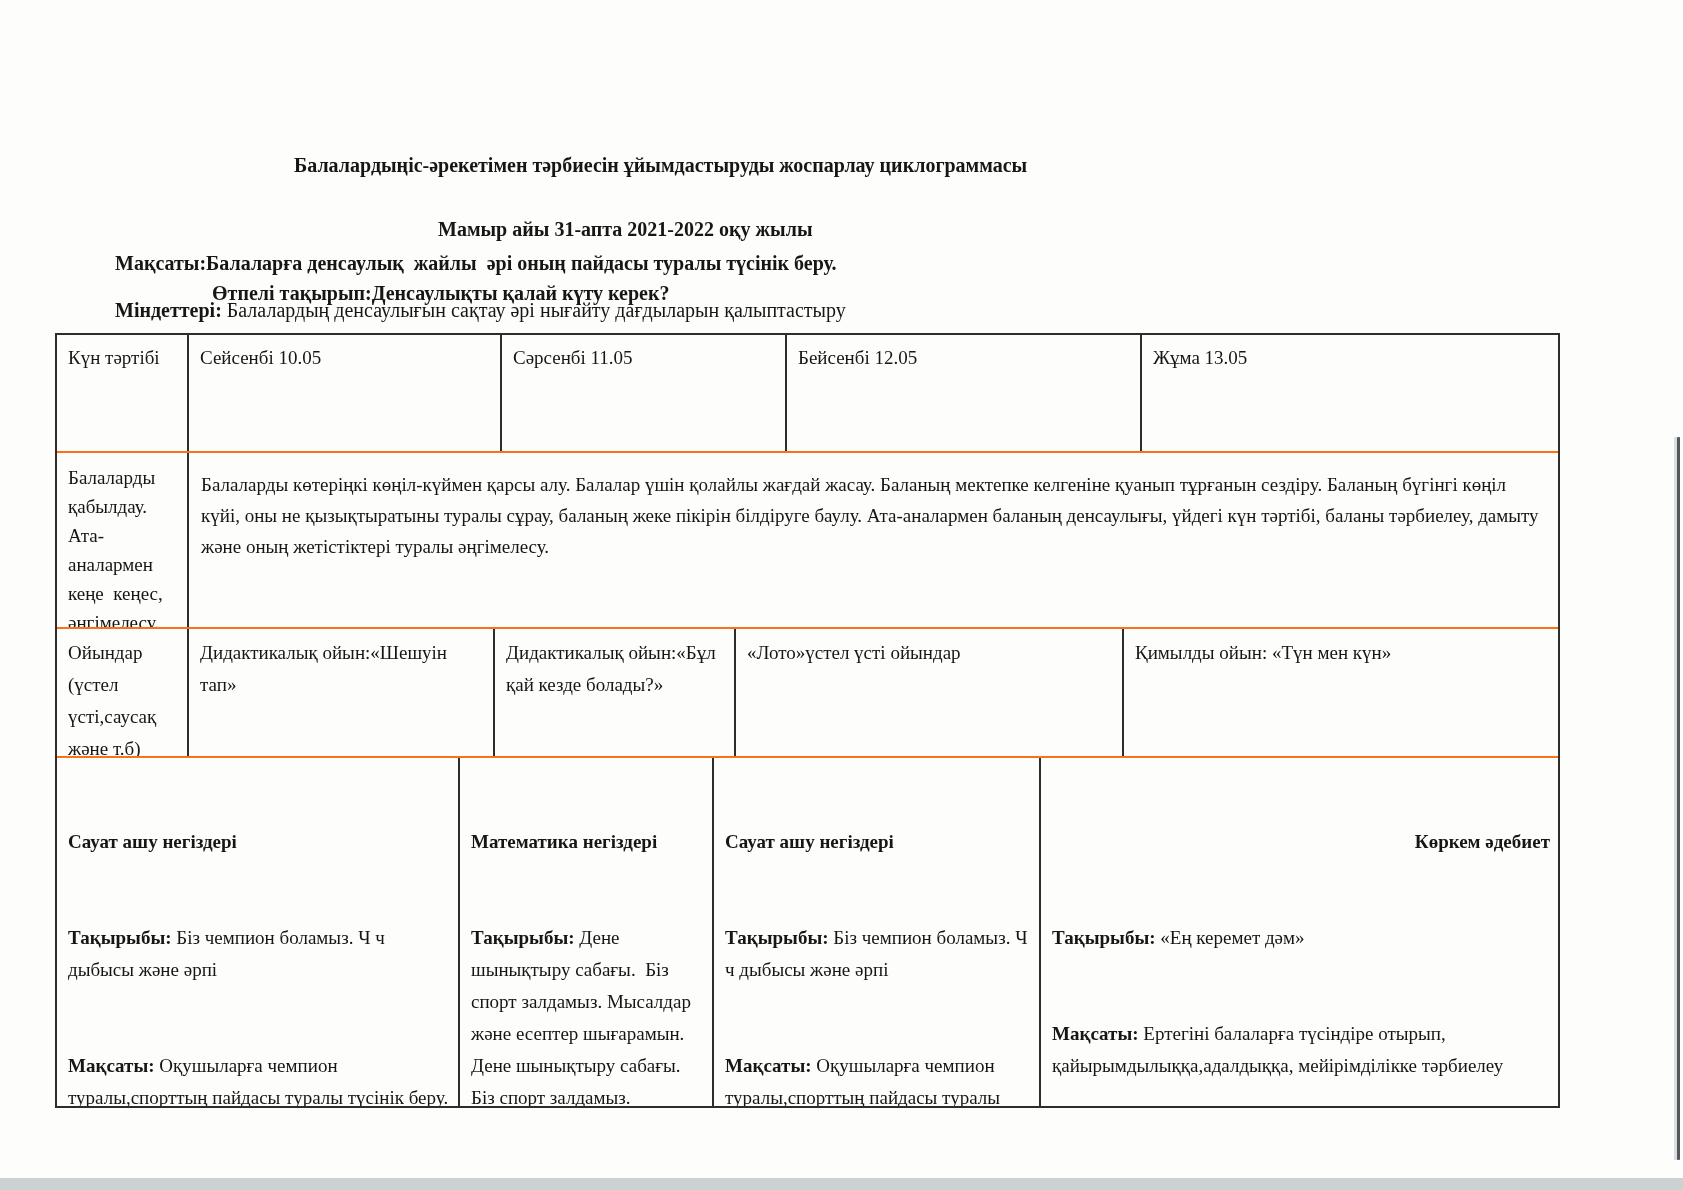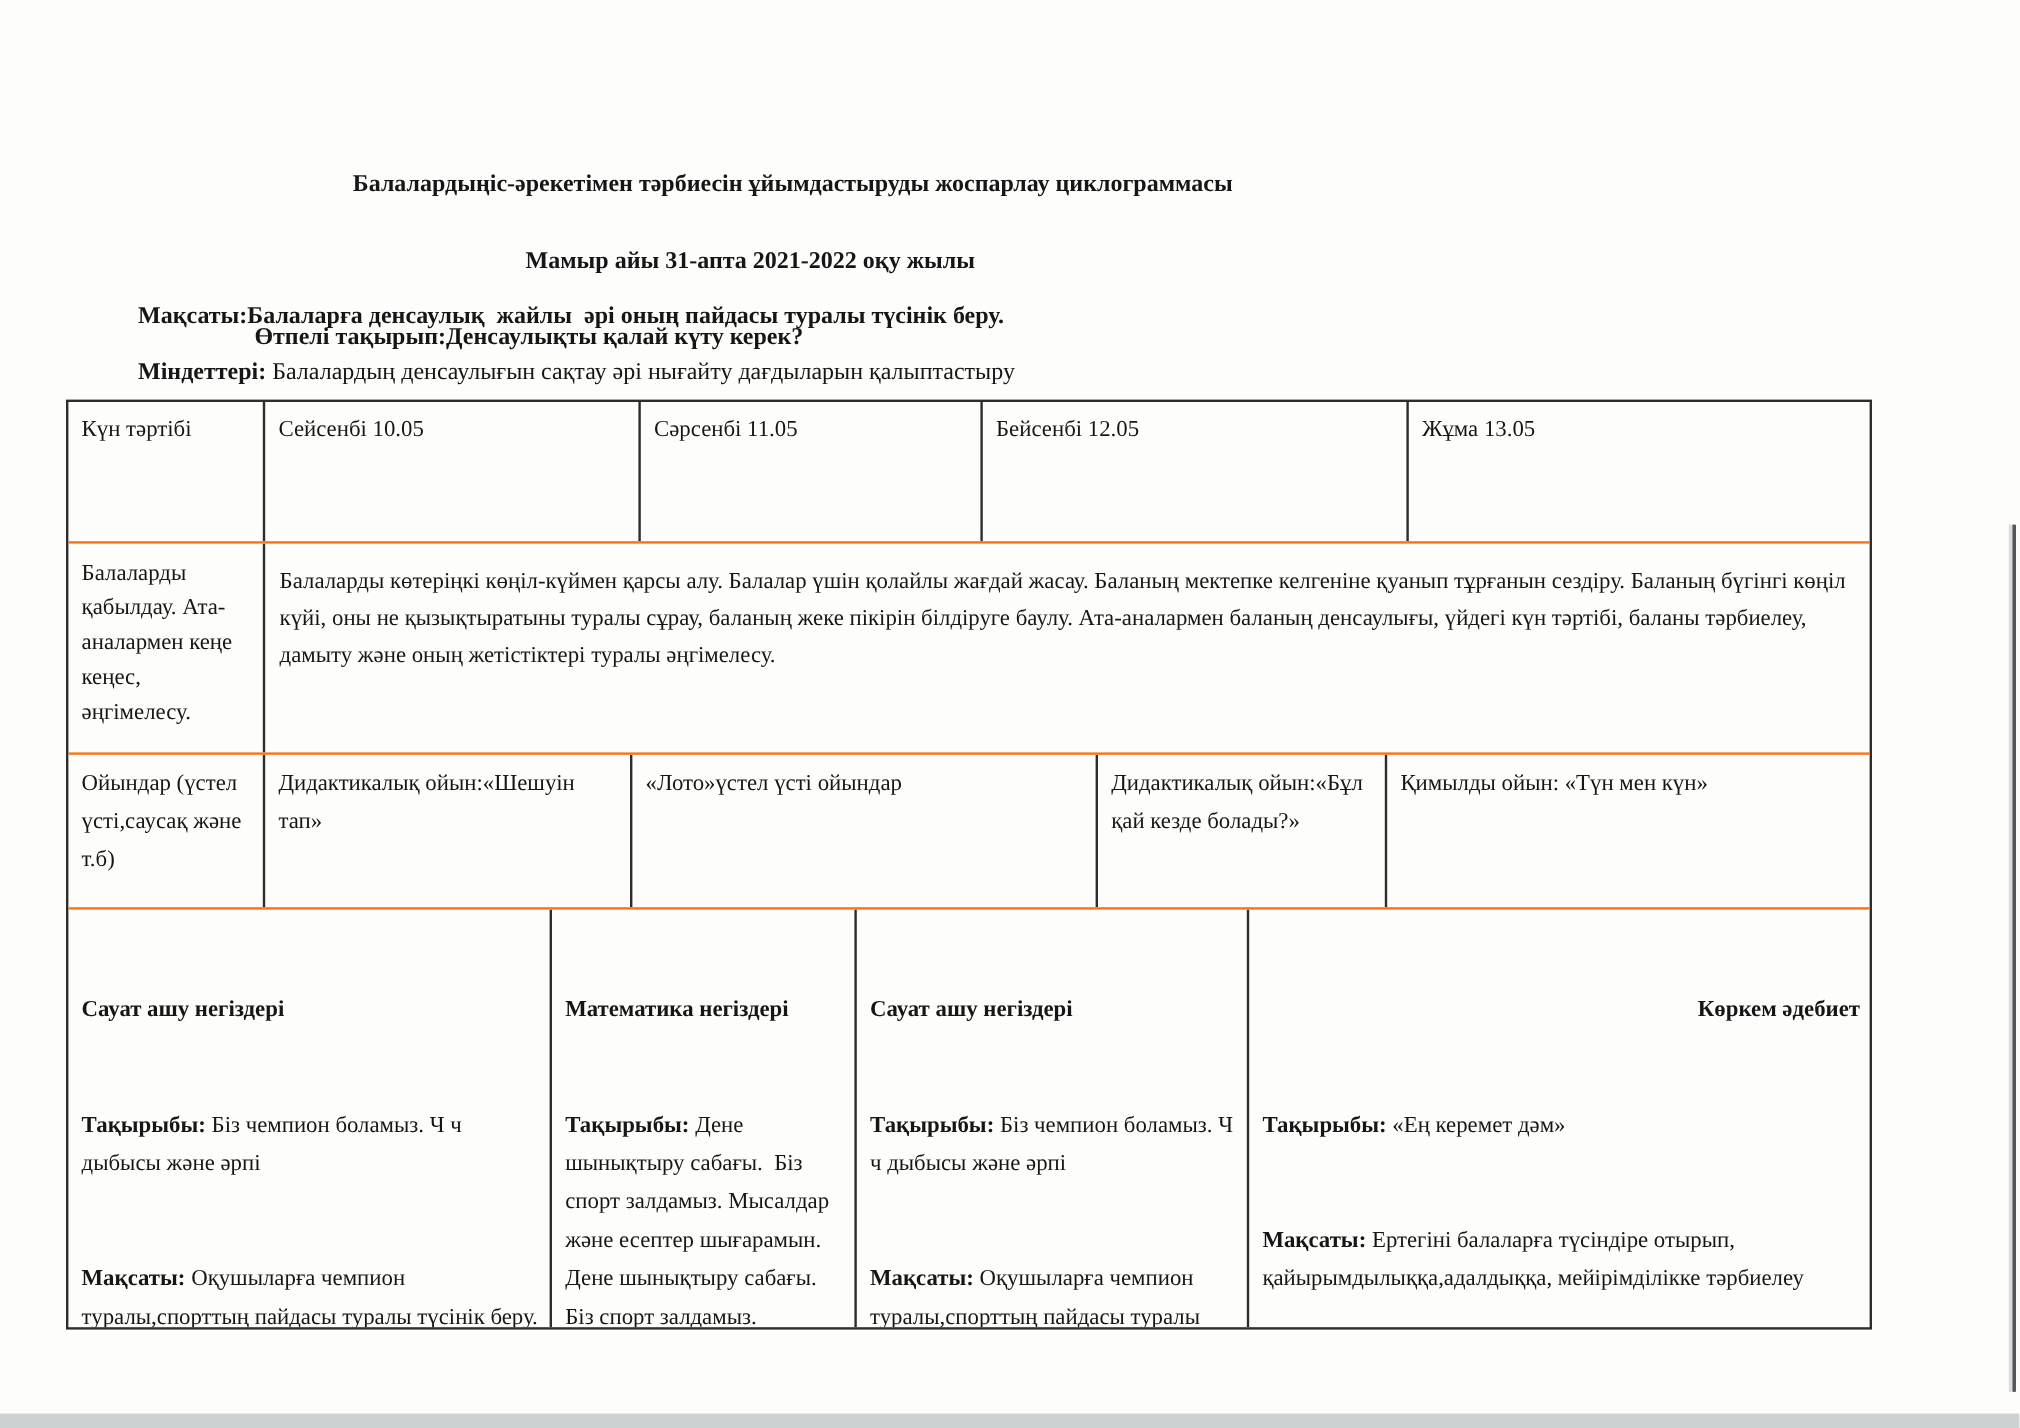--- a/index.html
+++ b/index.html
@@ -4,21 +4,21 @@
 <style>
   html,body{margin:0;padding:0;}
   body{
     width:1683px;height:1190px;position:relative;overflow:hidden;
     background:#ffffff;
     font-family:"Liberation Serif","DejaVu Serif",serif;
     color:#161616;
   }
   .page{position:absolute;inset:0;background:#fdfdfb;}
   
-  .headings{position:absolute;top:103px;left:0;width:1443px;white-space:pre-wrap;}
+  .headings{position:absolute;top:115px;left:0;width:1443px;white-space:pre-wrap;}
   .h-line{font-weight:bold;font-size:20px;line-height:28px;}
   .h-line.l1{padding-left:294px;}
   .h-line.l2{padding-left:455px;}
   .h-line.l3{padding-left:438px;}
   .h-line.l4{padding-left:212px;}
   .goal-line{
     position:absolute;top:252px;left:115px;width:1500px;
     font-weight:bold;font-size:20px;white-space:pre-wrap;
   }
   .tasks-line{
@@ -37,21 +37,21 @@
   .tcell{
     box-sizing:border-box;flex:0 0 auto;overflow:hidden;
     padding:7px 10px 0 11px;line-height:31px;white-space:pre-wrap;
   }
   .tcell + .tcell{border-left:2px solid #2e2d2b;}
   .tcell.grow{flex:1 1 auto;}
   .row-header{height:116px;}
   .row-reception{height:176px;}
   .row-games{height:129px;}
   .row-lessons{height:350px;}
-  .label-col{width:162px;}
+  .label-col{width:130px;}
   .row-reception .label-col{line-height:29px;padding-top:10px;}
   .reception-text{padding:16px 16px 0 12px;line-height:31px;}
   .row-games .tcell{padding-top:8px;line-height:32px;}
   .lesson-cell{padding:4px 8px 0 11px;line-height:32px;}
   .lesson-cell p{margin:0;white-space:pre-wrap;}
   .lesson-cell p b{font-weight:bold;margin-top:40px;}
   .lesson-cell p.center{text-align:right;}
   .row-lessons .label-col{padding-top:6px;line-height:32px;}
   
   .edge-line{
@@ -93,22 +93,22 @@
     </div>
 
     <div class="trow row-reception">
       <div class="tcell label-col">Балаларды қабылдау. Ата- аналармен кеңе  кеңес, әңгімелесу.</div>
       <div class="tcell grow reception-text">Балаларды көтеріңкі көңіл-күймен қарсы алу. Балалар үшін қолайлы жағдай жасау. Баланың мектепке келгеніне қуанып тұрғанын сездіру. Баланың бүгінгі көңіл күйі, оны не қызықтыратыны туралы сұрау, баланың жеке пікірін білдіруге баулу. Ата-аналармен баланың денсаулығы, үйдегі күн тәртібі, баланы тәрбиелеу, дамыту және оның жетістіктері туралы әңгімелесу.</div>
     </div>
 
     <div class="trow row-games">
       <div class="tcell label-col">Ойындар (үстел үсті,саусақ және т.б)</div>
       <div class="tcell" style="width:306px">Дидактикалық ойын:«Шешуін тап»</div>
+      <div class="tcell" style="width:241px">Дидактикалық ойын:«Бұл қай кезде болады?»</div>
       <div class="tcell" style="width:388px">«Лото»үстел үсті ойындар</div>
-      <div class="tcell" style="width:241px">Дидактикалық ойын:«Бұл қай кезде болады?»</div>
       <div class="tcell grow">Қимылды ойын: «Түн мен күн»</div>
     </div>
 
     <div class="trow row-lessons">
 
       <div class="tcell lesson-cell" style="width:401px">
         <p><b>Сауат ашу негіздері</b><span></span></p>
         <p><b>Тақырыбы:</b><span> Біз чемпион боламыз. Ч ч дыбысы және әрпі</span></p>
         <p><b>Мақсаты:</b><span> Оқушыларға чемпион туралы,спорттың пайдасы туралы түсінік беру. Ч ч дыбыс және әрпін үйрету</span></p>
         

